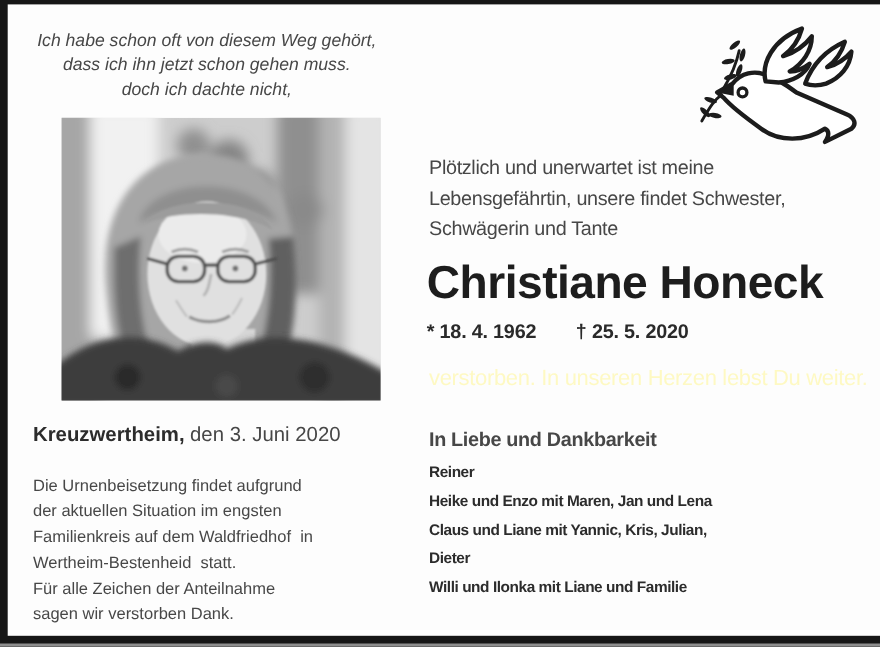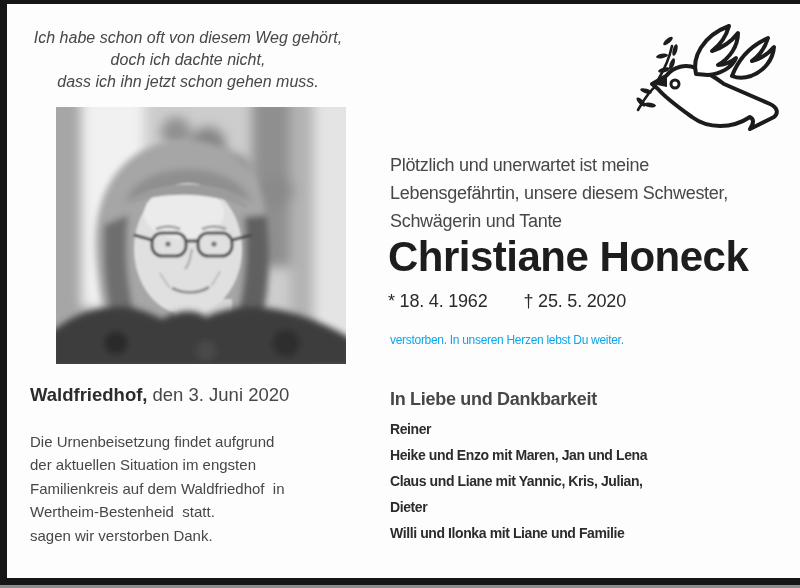--- a/index.html
+++ b/index.html
@@ -16,31 +16,31 @@
          font-style:italic;font-size:16px;line-height:22px;color:#474747;}
   .verse div{white-space:nowrap;}
 
   .photo{left:56px;top:107px;width:290px;height:257px;}
   .photo svg{display:block;width:100%;height:100%;}
 
   .dove{left:634px;top:18px;width:152px;height:126px;}
   .dove svg{display:block;width:100%;height:100%;}
 
   .announcement{left:390px;top:138px;font-size:18px;line-height:28px;
-                color:#474747;letter-spacing:-0.3px;margin-top:13px;}
+                color:#474747;letter-spacing:-0.3px;}
   .announcement div{white-space:nowrap;}
 
   .right-center{left:388px;top:0;width:380px;text-align:left;}
   .big-name{top:236px;font-size:42px;font-weight:bold;color:#1d1d1d;
             letter-spacing:-0.5px;line-height:1;white-space:nowrap;}
-  .dates{top:291px;font-size:18px;font-weight:normal;color:#2a2a2a;
+  .dates{top:291px;font-size:18px;font-weight:bold;color:#2a2a2a;
          letter-spacing:-0.2px;white-space:nowrap;}
   .dates .death{margin-left:36px;}
 
-  .remembrance{left:390px;top:333px;font-size:12px;color:#0ea5e9;
+  .remembrance{left:390px;top:333px;font-size:20px;color:#fef9c3;
                letter-spacing:-0.3px;white-space:nowrap;}
 
   .mourn-heading{left:390px;top:389px;font-size:18px;color:#474747;
                  letter-spacing:-0.3px;white-space:nowrap;font-weight:bold;}
   .mourners{left:390px;top:416px;font-size:14px;line-height:26px;font-weight:bold;
             color:#2c2c2c;letter-spacing:-0.4px;}
   .mourners div{white-space:nowrap;}
 
   .place-date{left:30px;top:384px;font-size:18.5px;color:#474747;white-space:nowrap;}
   .place-date .place{font-weight:bold;color:#2c2c2c;}
@@ -51,22 +51,22 @@
 </style>
 </head>
 <body>
 
 <div class="canvas">
   <div class="page"></div>
   <div class="bottom-shadow"></div>
 
   <div class="abs verse">
     <div>Ich habe schon oft von diesem Weg gehört,</div>
+    <div>dass ich ihn jetzt schon gehen muss.</div>
     <div>doch ich dachte nicht,</div>
-    <div>dass ich ihn jetzt schon gehen muss.</div>
   </div>
 
   <div class="abs photo">
     <svg viewBox="0 0 290 257" preserveAspectRatio="none">
       <defs>
         <filter id="b6" x="-30%" y="-30%" width="160%" height="160%">
             <feGaussianBlur stdDeviation="6"></feGaussianBlur>
           </filter>
         <filter id="b3" x="-30%" y="-30%" width="160%" height="160%">
             <feGaussianBlur stdDeviation="3"></feGaussianBlur>
@@ -147,21 +147,21 @@
         <ellipse cx="34" cy="23" rx="6" ry="2.3" transform="rotate(-40 34 23)"></ellipse>
         <ellipse cx="12" cy="73" rx="6" ry="2.3" transform="rotate(18 12 73)"></ellipse>
         <ellipse cx="7" cy="84" rx="6" ry="2.3" transform="rotate(45 7 84)"></ellipse>
         <ellipse cx="16" cy="87" rx="6" ry="2.3" transform="rotate(8 16 87)"></ellipse>
       </g>
     </svg>
   </div>
 
   <div class="abs announcement">
     <div>Plötzlich und unerwartet ist meine</div>
-    <div>Lebensgefährtin, unsere diesem Schwester,</div>
+    <div>Lebensgefährtin, unsere findet Schwester,</div>
     <div>Schwägerin und Tante</div>
   </div>
 
   <div class="abs right-center big-name">Christiane Honeck</div>
 
   <div class="abs right-center dates">
     <span class="birth">* 18. 4. 1962</span><span class="death">† 25. 5. 2020</span>
   </div>
 
   <div class="abs remembrance">verstorben. In unseren Herzen lebst Du weiter.</div>
@@ -170,23 +170,24 @@
 
   <div class="abs mourners">
     <div>Reiner</div>
     <div>Heike und Enzo mit Maren, Jan und Lena</div>
     <div>Claus und Liane mit Yannic, Kris, Julian,</div>
     <div>Dieter</div>
     <div>Willi und Ilonka mit Liane und Familie</div>
   </div>
 
   <div class="abs place-date">
-    <span class="place">Waldfriedhof,</span><span class="rest">den 3. Juni 2020</span>
+    <span class="place">Kreuzwertheim,</span><span class="rest">den 3. Juni 2020</span>
   </div>
 
   <div class="abs notice">
     <div>Die Urnenbeisetzung findet aufgrund</div>
     <div>der aktuellen Situation im engsten</div>
     <div>Familienkreis auf dem Waldfriedhof  in</div>
     <div>Wertheim-Bestenheid  statt.</div>
+    <div>Für alle Zeichen der Anteilnahme</div>
     <div>sagen wir verstorben Dank.</div>
   </div>
 </div>
 
 </body></html>

